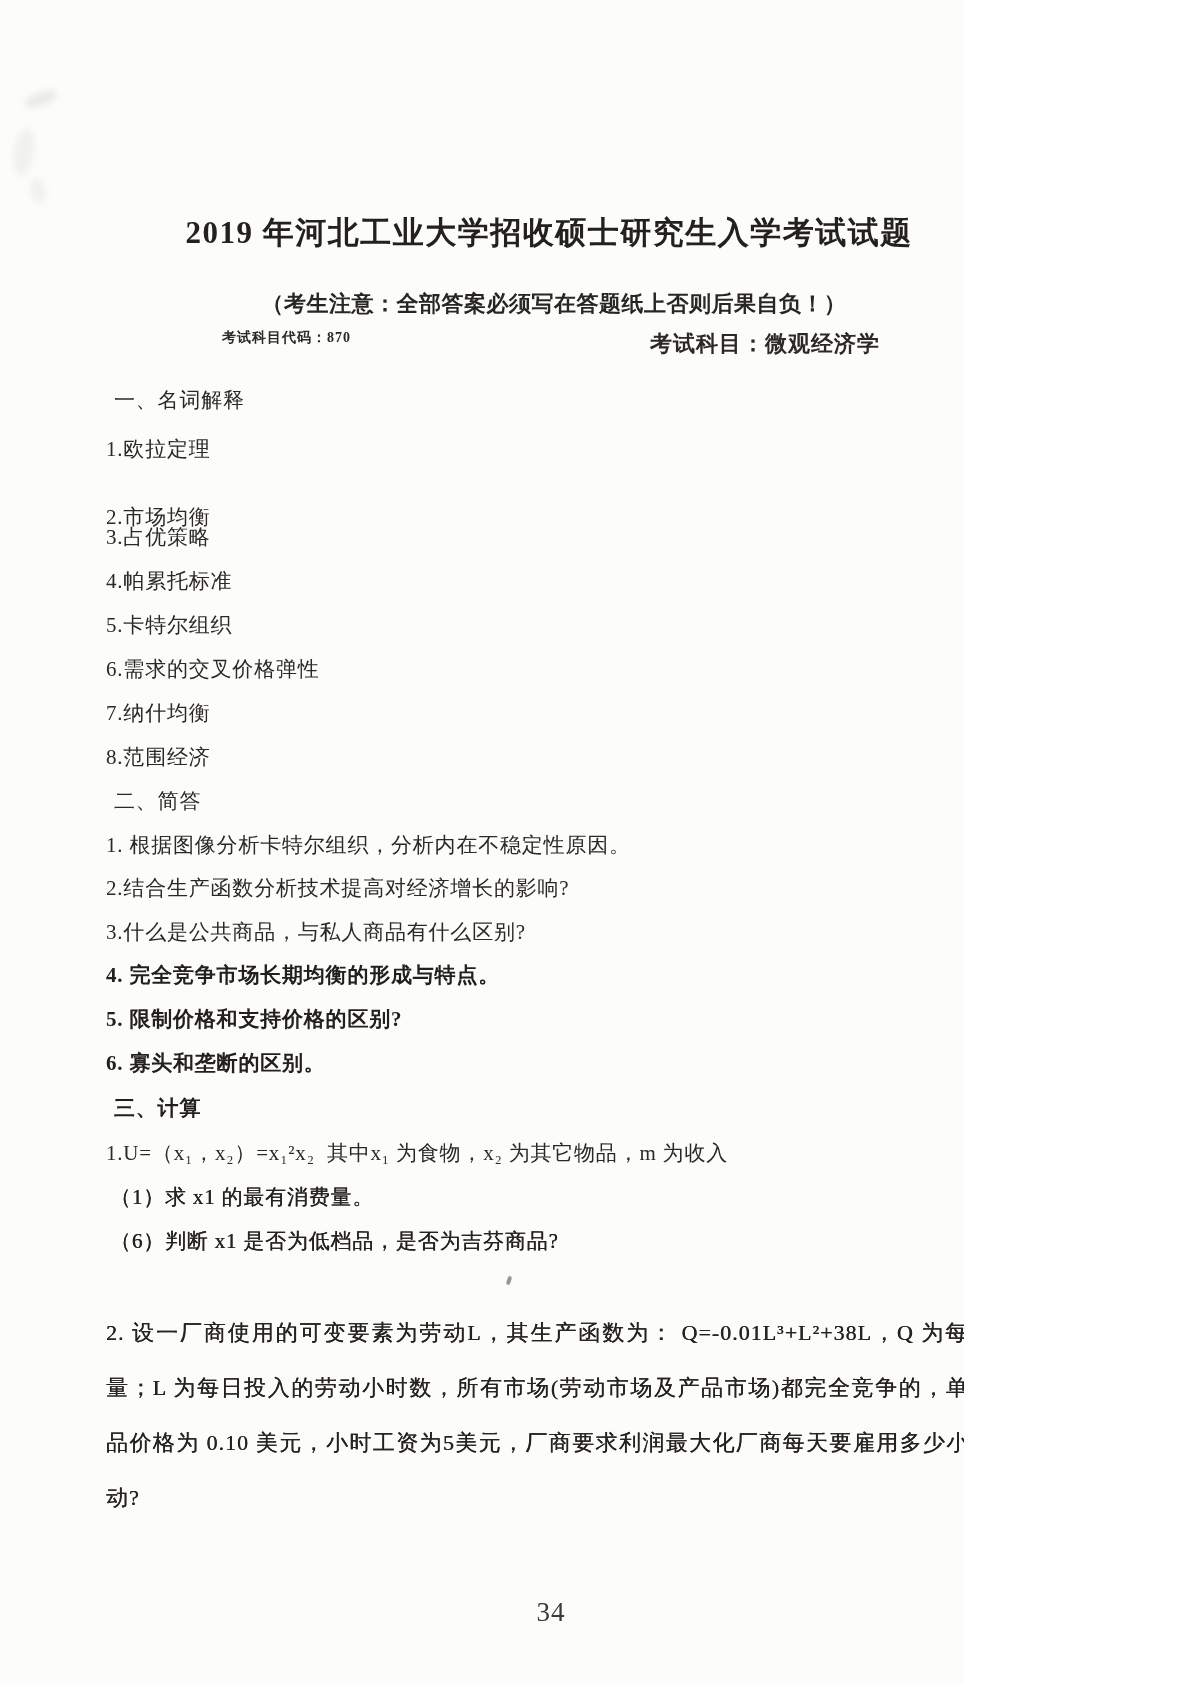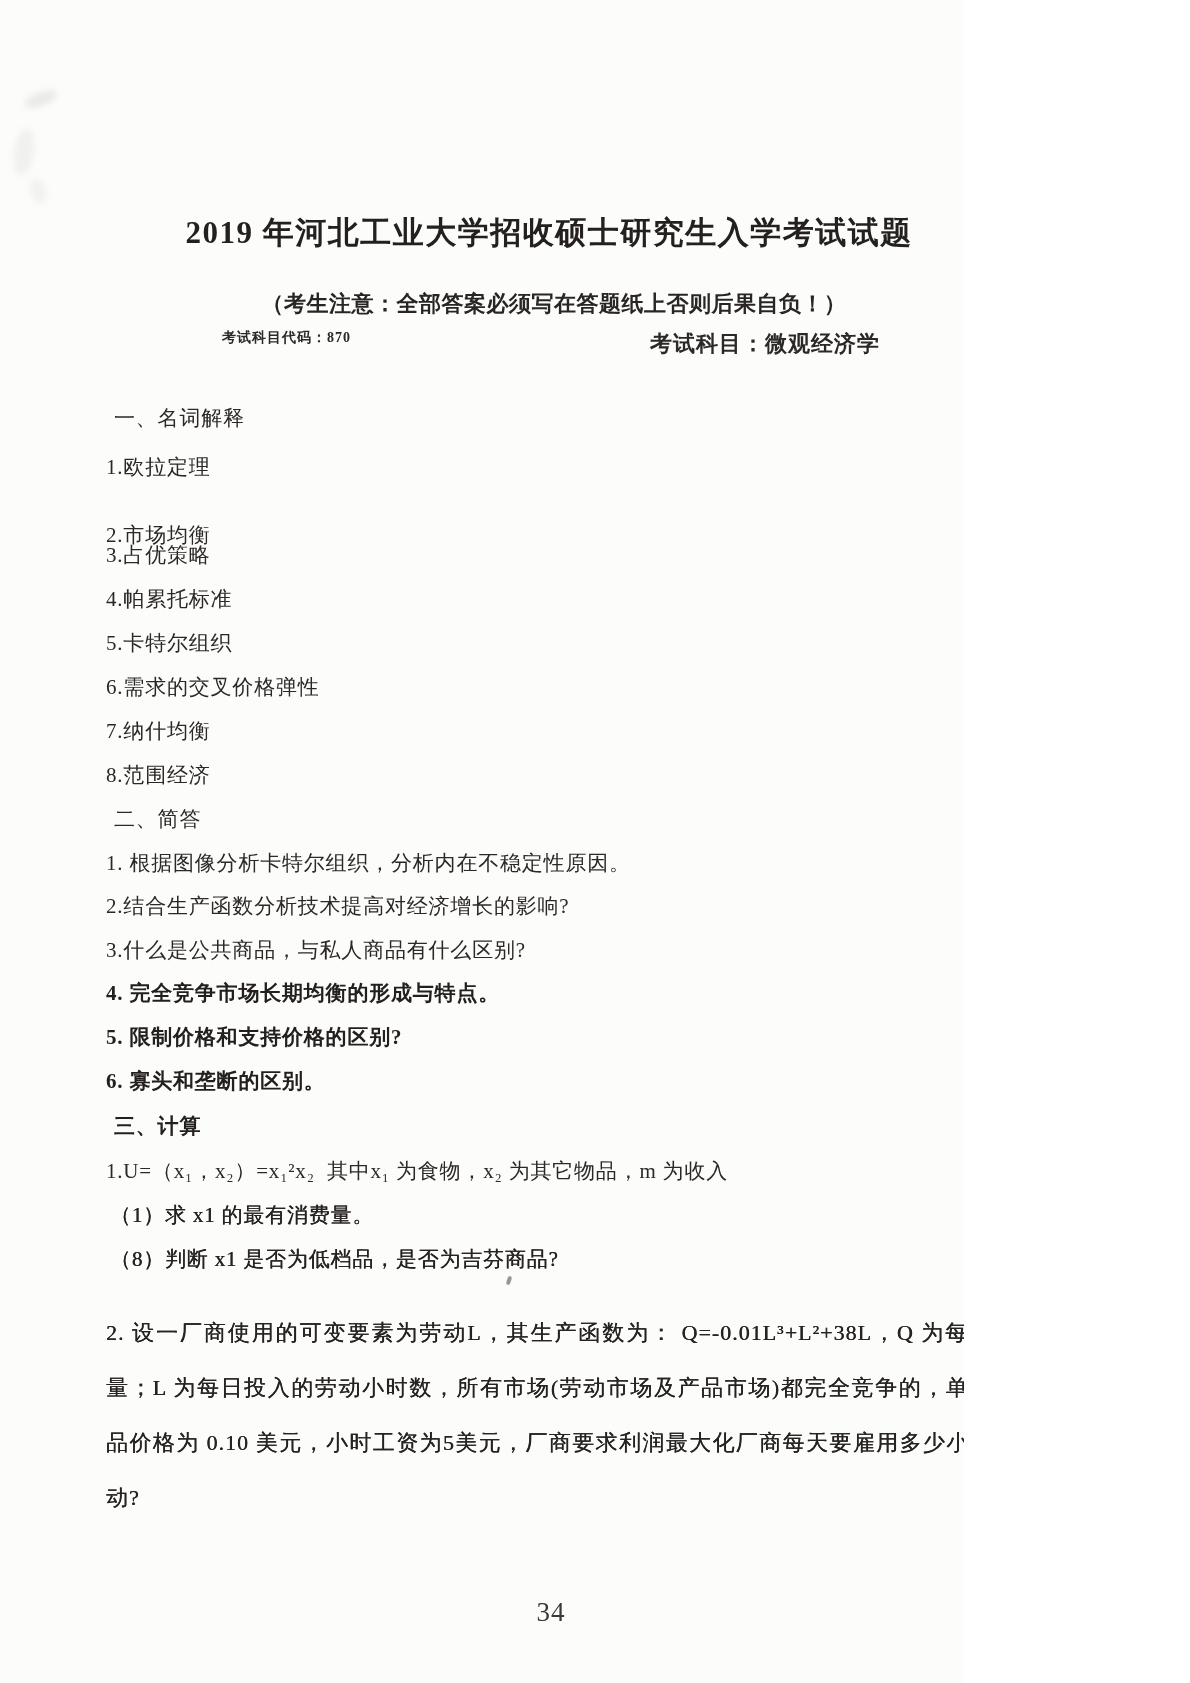--- a/index.html
+++ b/index.html
@@ -21,21 +21,20 @@
     filter: blur(0.3px) contrast(1.02);
   }
 
   .line {
     position: absolute;
     left: 106px;
     font-size: 21px;
     letter-spacing: 0.8px;
     white-space: pre;
     line-height: 30px;
-    margin-top: 18px;
   }
 
   .heading { left: 114px; }
 
   .title-wrap {
     position: absolute;
     top: 212px;
     left: 0;
     width: 1098px;
     text-align: center;
@@ -166,20 +165,20 @@
     <div class="line" style="top:830px">1. 根据图像分析卡特尔组织，分析内在不稳定性原因。</div>
     <div class="line" style="top:873px">2.结合生产函数分析技术提高对经济增长的影响?</div>
     <div class="line" style="top:917px">3.什么是公共商品，与私人商品有什么区别?</div>
     <div class="line boldline" style="top:960px">4. 完全竞争市场长期均衡的形成与特点。</div>
     <div class="line boldline" style="top:1004px">5. 限制价格和支持价格的区别?</div>
     <div class="line boldline" style="top:1048px">6. 寡头和垄断的区别。</div>
 
     <div class="line heading boldline" style="top:1093px">三、计算</div>
     <div class="line" style="top:1138px">1.U=（x₁，x₂）=x₁²x₂  其中x₁ 为食物，x₂ 为其它物品，m 为收入</div>
     <div class="line semibold" style="top:1182px; left:110px">（1）求 x1 的最有消费量。</div>
-    <div class="line semibold" style="top:1226px; left:110px">（8）判断 x1 是否为低档品，是否为吉芬商品?</div>
+    <div class="line semibold" style="top:1226px; left:110px">（6）判断 x1 是否为低档品，是否为吉芬商品?</div>
 
     <div class="para">2. 设一厂商使用的可变要素为劳动L，其生产函数为： Q=-0.01L³+L²+38L，Q 为每日产量；L 为每日投入的劳动小时数，所有市场(劳动市场及产品市场)都完全竞争的，单位产品价格为 0.10 美元，小时工资为5美元，厂商要求利润最大化厂商每天要雇用多少小时劳动?</div>
 
     <div class="pageno-wrap">34</div>
 
   </div>
 </div>
 
 </body></html>

